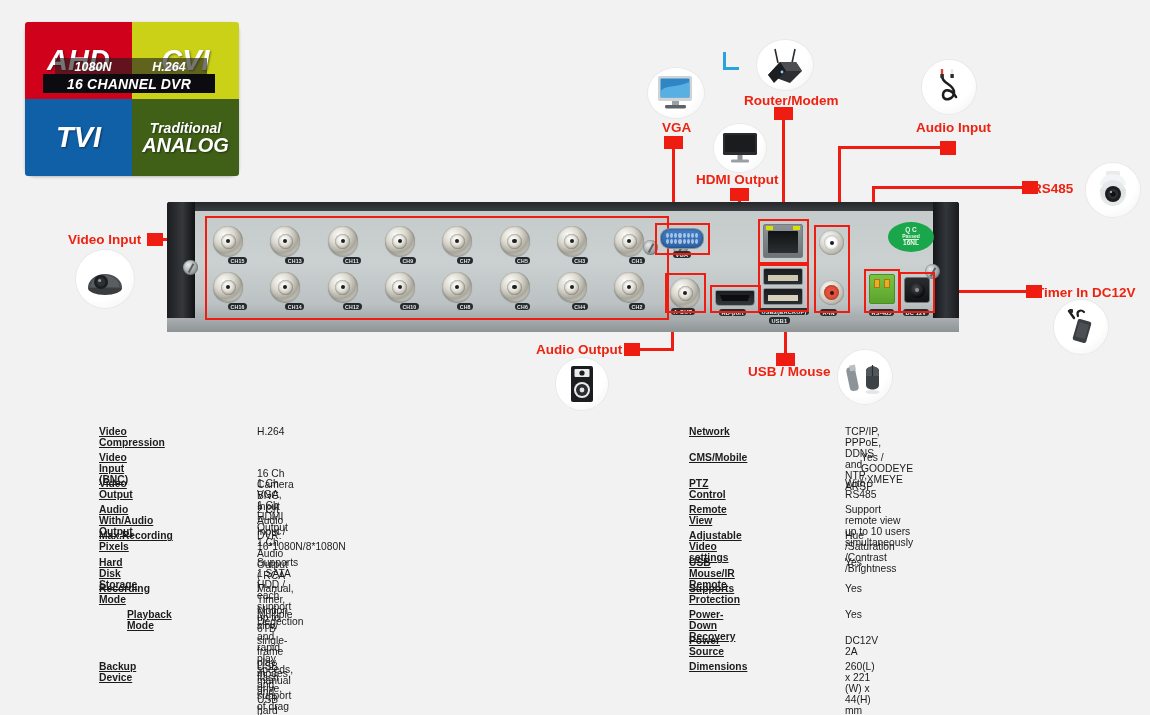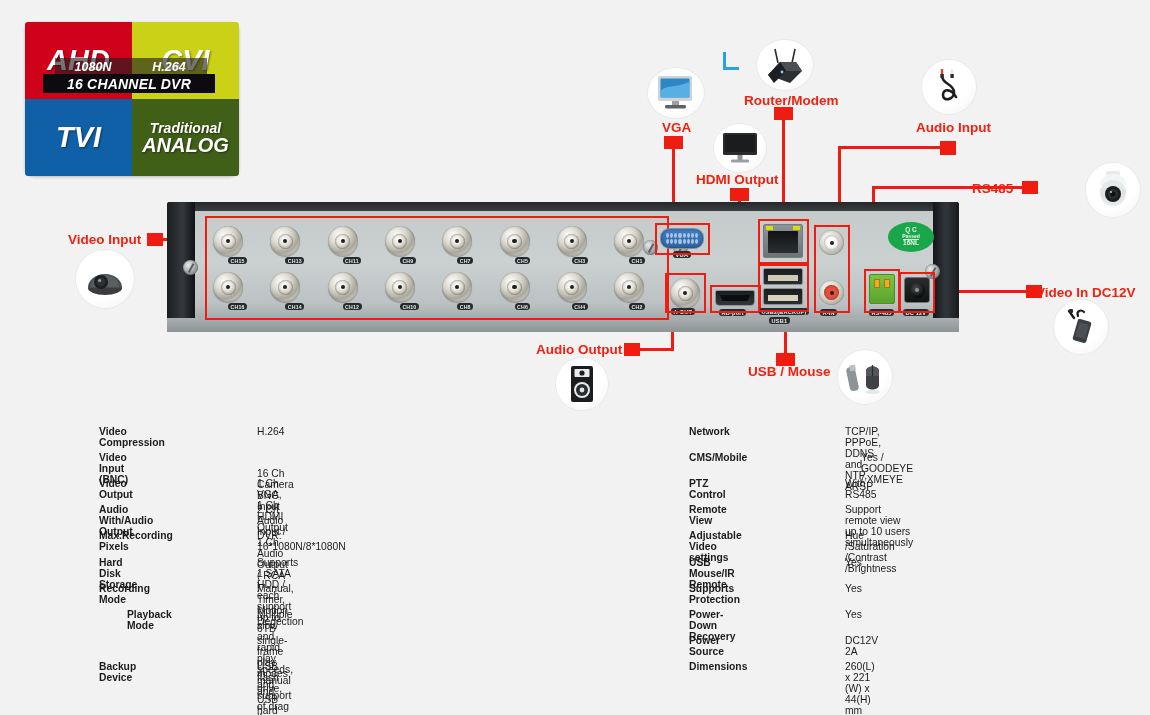--- a/index.html
+++ b/index.html
@@ -273,21 +273,21 @@
     background: #1aa64b;
     display: flex; flex-direction: column; align-items: center; justify-content: center;
     color: #eafbe9; font-weight: bold; line-height: 1.05;
   }
   .qc .a { font-size: 6.5px; }
   .qc .b { font-size: 5px; }
   .qc .c { font-size: 6.5px; border-top: 1px solid #d8f5d6; padding-top: .5px; }
 
   
   .spec { position: absolute; font-size: 10.3px; color: #1b1b1b; }
-  .spec-k { font-weight: bold; }
+  .spec-k { font-weight: bold; text-decoration: underline; }
   .spec-v { font-weight: normal; }
 
   
   .bub svg { display: block; }
 </style>
 </head>
 <body>
 
 <div id="stage">
 
@@ -355,22 +355,22 @@
 
   <div class="nub" style="left:776px;top:353px;width:19px;height:13px;"></div>
   <div class="ln" style="left:784px;top:314px;width:3px;height:42px;"></div>
   <div class="dot" style="left:781px;top:310px;width:8px;height:8px;"></div>
 
   <div class="co" style="left:68px;top:232px;">Video Input</div>
   <div class="co" style="left:662px;top:120px;">VGA</div>
   <div class="co" style="left:696px;top:172px;">HDMI Output</div>
   <div class="co" style="left:744px;top:93px;">Router/Modem</div>
   <div class="co" style="left:916px;top:120px;">Audio Input</div>
-  <div class="co" style="left:972px;top:181px;">RS485</div>
-  <div class="co" style="left:1036px;top:285px;">Video In DC12V</div>
+  <div class="co" style="left:1032px;top:181px;">RS485</div>
+  <div class="co" style="left:1036px;top:285px;">Timer In DC12V</div>
   <div class="co" style="left:536px;top:342px;">Audio Output</div>
   <div class="co" style="left:748px;top:364px;">USB / Mouse</div>
 
   <div class="bub" style="left:76px;top:250px;width:58px;height:58px;">
     <svg width="40" height="34" viewBox="0 0 40 34">
       <ellipse cx="20" cy="26" rx="17" ry="7" fill="#3a3c3e"></ellipse>
       <path d="M3 26a17 14 0 0 1 34 0z" fill="#4a4d50"></path>
       <path d="M6 25a14 12 0 0 1 28 0z" fill="#5a5e61"></path>
       <circle cx="16" cy="20" r="7" fill="#1c1e20"></circle>
       <circle cx="16" cy="20" r="4.4" fill="#2e3134"></circle>

